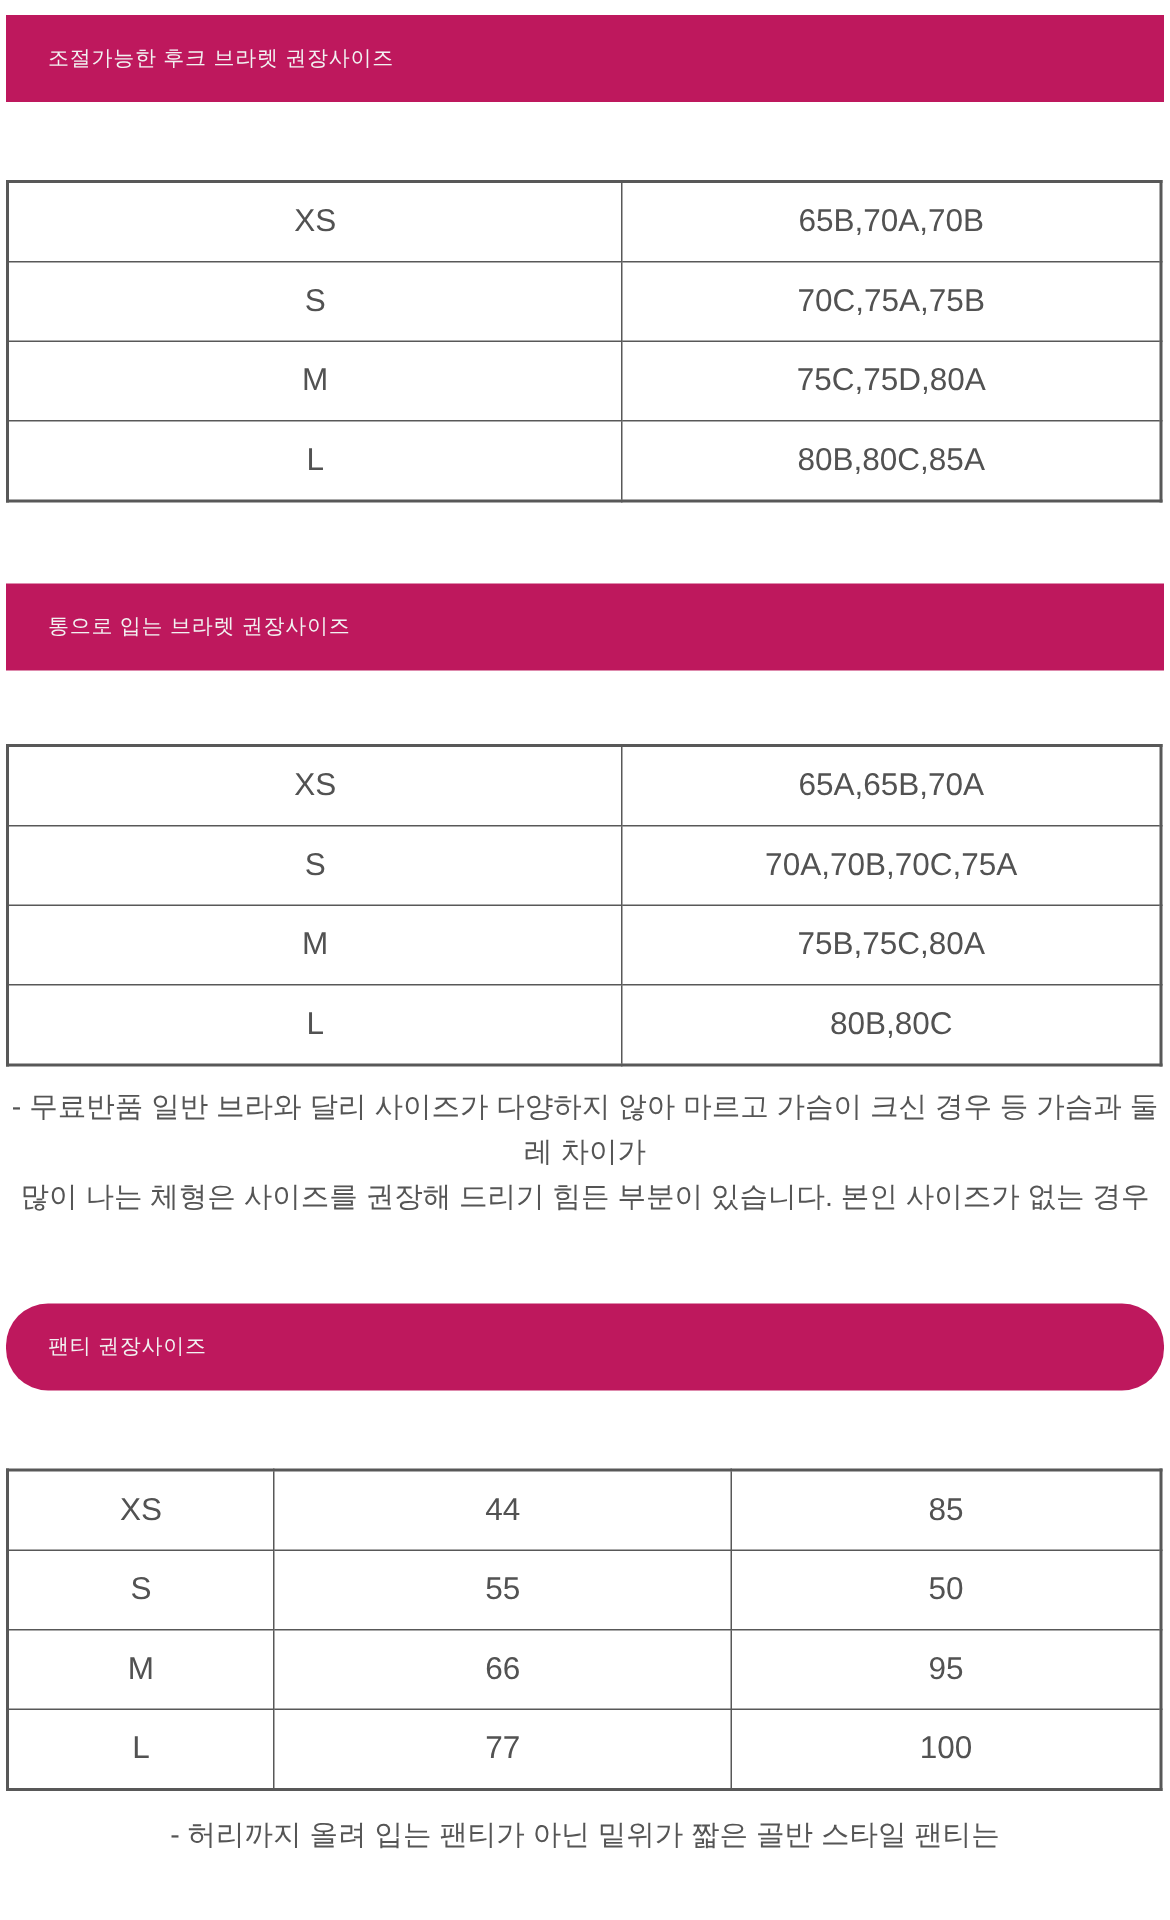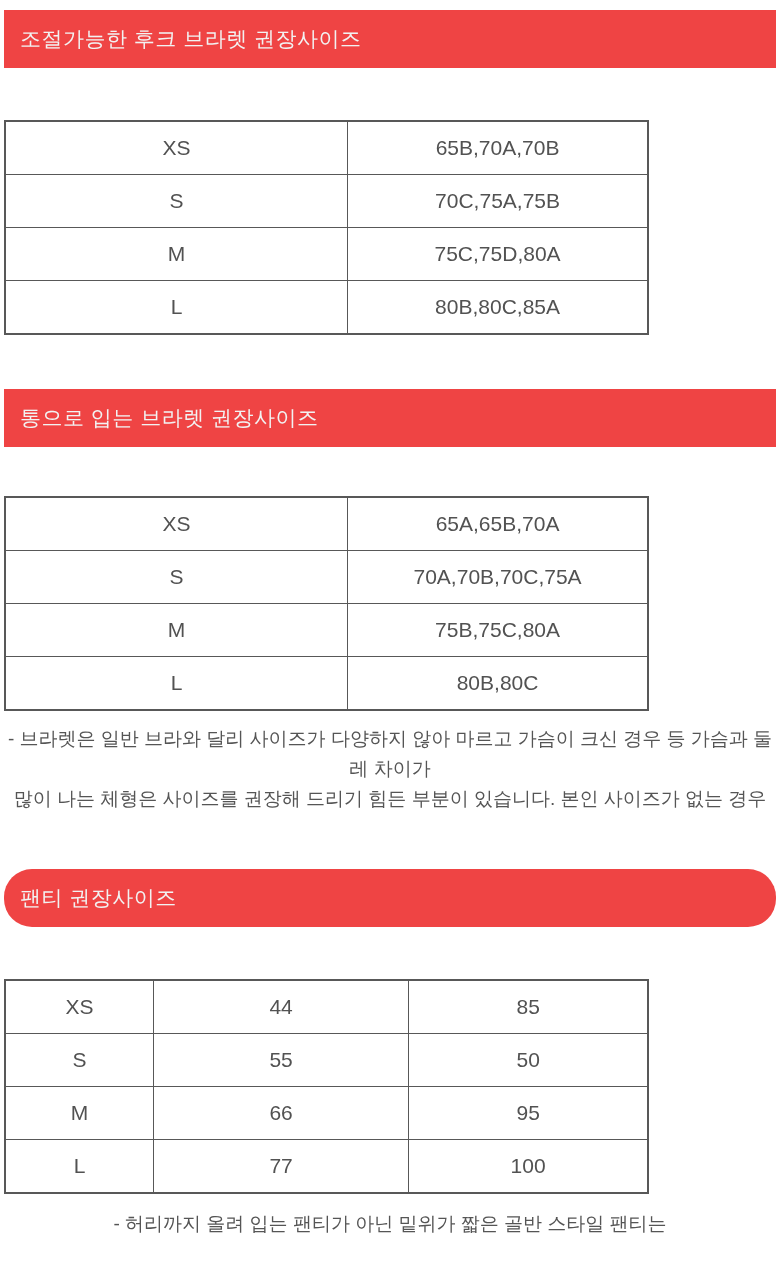--- a/index.html
+++ b/index.html
@@ -10,37 +10,37 @@
   }
   body {
     width: 780px;
     height: 1280px;
     overflow: hidden;
     color: #555555;
   }
   .section-header {
     margin: 0 4px;
     height: 58px;
-    background: #ef4444;
+    background: #be185d;
     color: #f2f2f2;
     display: flex;
     align-items: center;
-    padding-left: 16px;
+    padding-left: 28px;
     box-sizing: border-box;
-    font-size: 21px;
+    font-size: 14px;
     letter-spacing: 0.5px;
   }
   .hdr1 { margin-top: 10px; }
   .hdr2 { margin-top: 54px; }
   .hdr3 { margin-top: 55px; border-radius: 28px; }
 
   table.size-table {
     border-collapse: collapse;
     margin-left: 4px;
-    width: 645px;
+    width: 771px;
     table-layout: fixed;
   }
   .tbl1 { margin-top: 52px; }
   .tbl2 { margin-top: 49px; }
   .tbl3 { margin-top: 52px; }
   table.size-table { border: 2px solid #585858; }
   table.size-table td {
     border: 1.5px solid #585858;
     height: 52px;
     text-align: center;
@@ -113,21 +113,21 @@
       <td class="col-value">75B,75C,80A</td>
     </tr>
     <tr>
       <td class="col-size">L</td>
       <td class="col-value">80B,80C</td>
     </tr>
   </tbody>
 </table>
 
 <div class="note note1">
-  <div>- 브라렛은 일반 브라와 달리 사이즈가 다양하지 않아 마르고 가슴이 크신 경우 등 가슴과 둘레 차이가</div>
+  <div>- 무료반품 일반 브라와 달리 사이즈가 다양하지 않아 마르고 가슴이 크신 경우 등 가슴과 둘레 차이가</div>
   <div>많이 나는 체형은 사이즈를 권장해 드리기 힘든 부분이 있습니다. 본인 사이즈가 없는 경우</div>
 </div>
 
 <div class="section-header hdr3">팬티 권장사이즈</div>
 
 <table class="size-table three-col tbl3">
   <tbody>
     <tr>
       <td class="c1">XS</td>
       <td class="c2">44</td>

